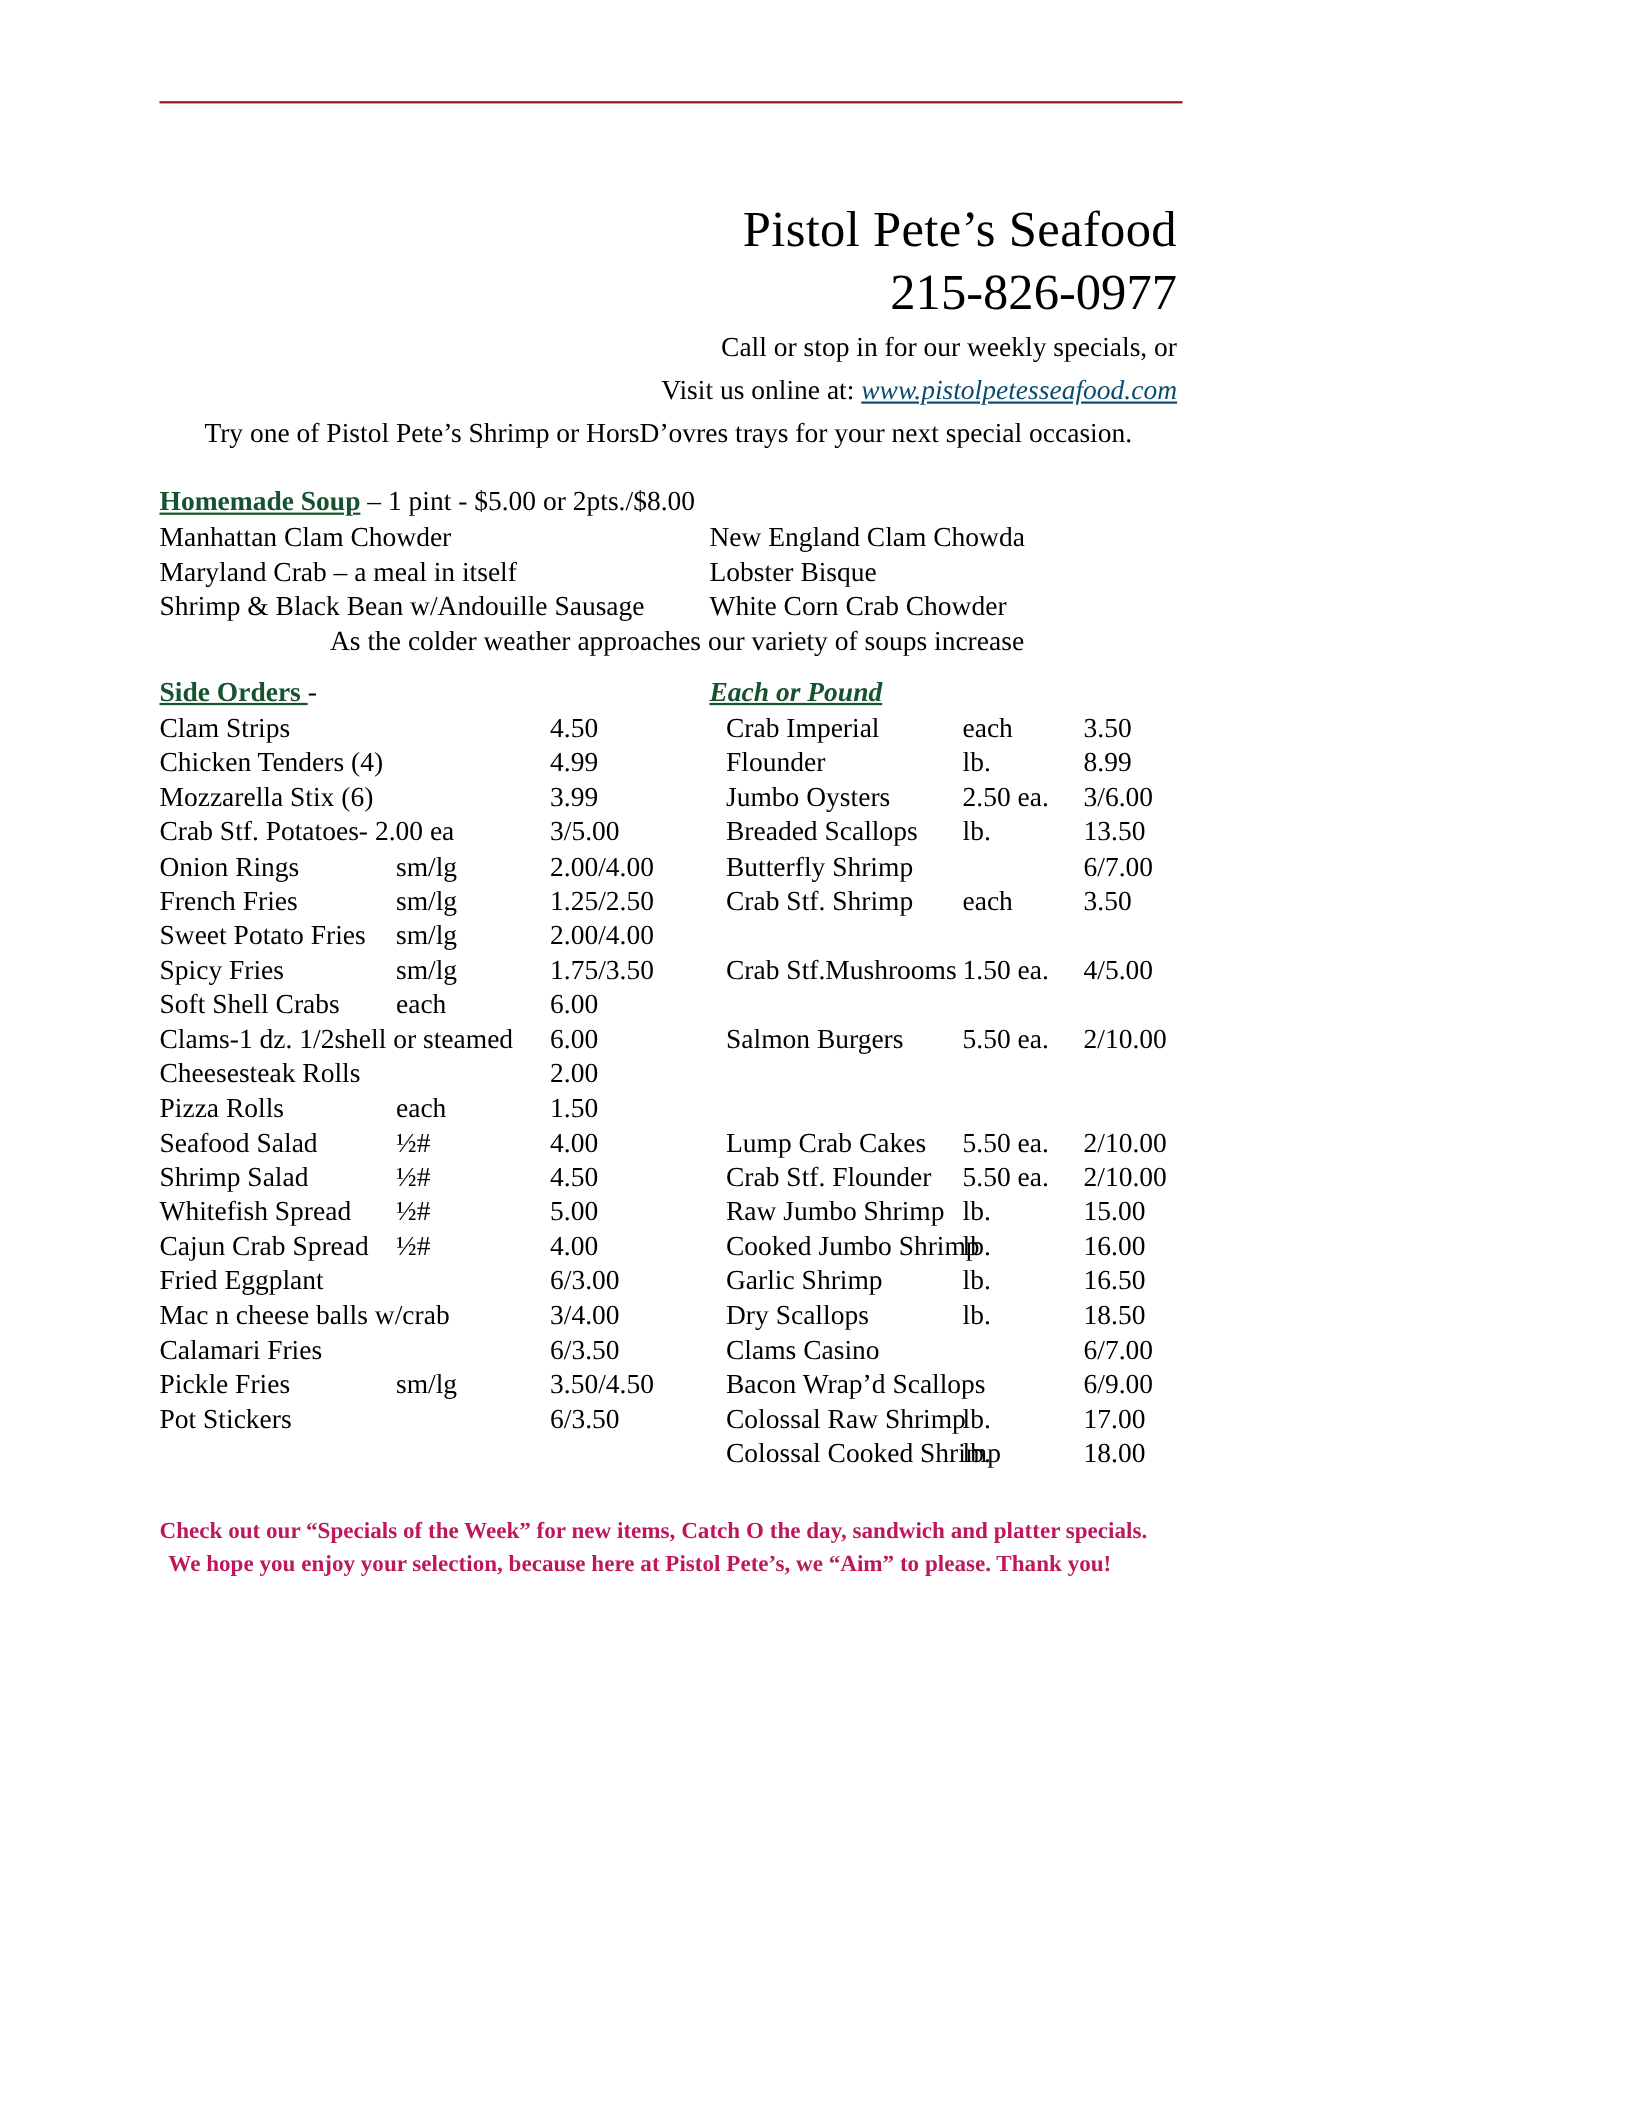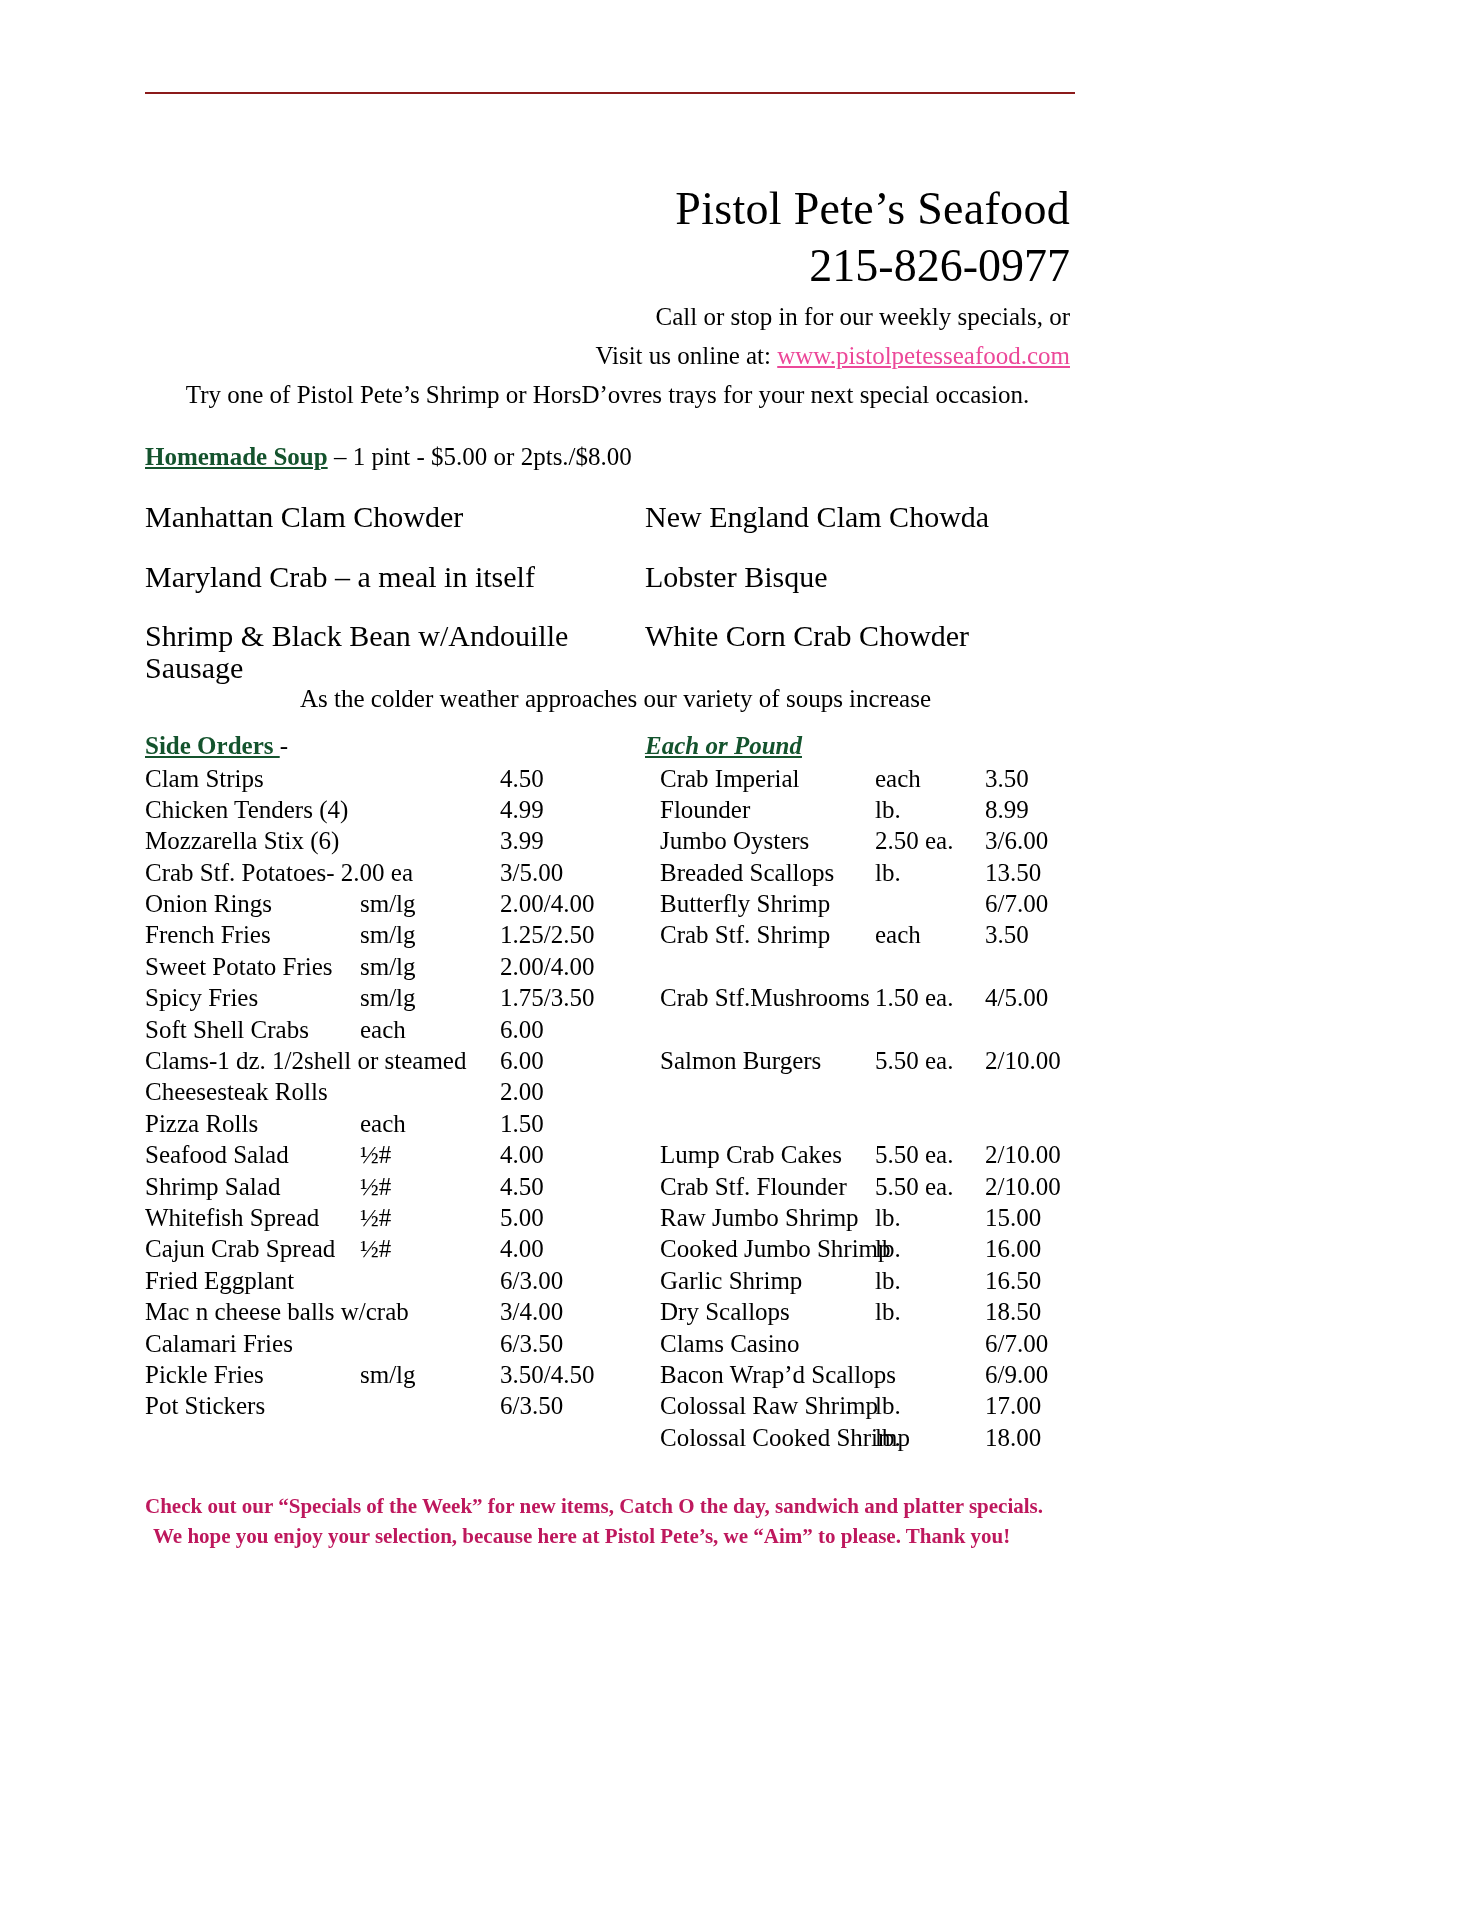--- a/index.html
+++ b/index.html
@@ -50,38 +50,38 @@
   .tagline {
     font-size: 25px;
     line-height: 33px;
     margin-top: 6px;
   }
   .tagline.center {
     text-align: center;
     width: 925px;
   }
   a.weblink {
-    color: #ec4899;
+    color: #0c4a6e;
     text-decoration: underline;
+    font-style: italic;
   }
   .section-head {
     font-size: 25px;
     line-height: 32px;
     margin-top: 30px;
   }
   .redhead {
     color: #14532d;
     font-weight: bold;
     text-decoration: underline;
   }
   .soup-row {
     display: flex;
-    font-size: 30px;
+    font-size: 25px;
     line-height: 31.5px;
-    margin-top: 28px;
   }
   .soup-a { width: 500px; }
   .soup-b { width: 420px; }
   .soup-note {
     font-size: 25px;
     line-height: 31.5px;
     padding-left: 155px;
   }
   .cols-head {
     display: flex;

